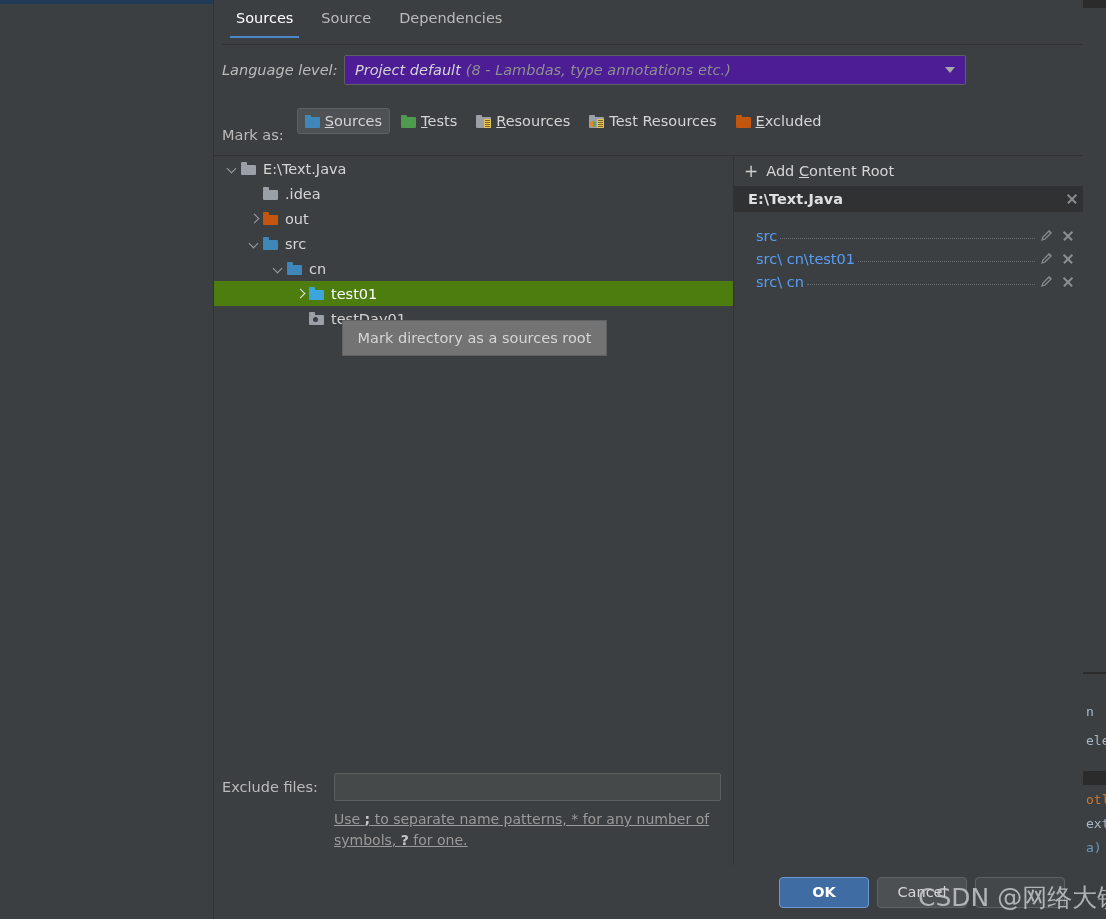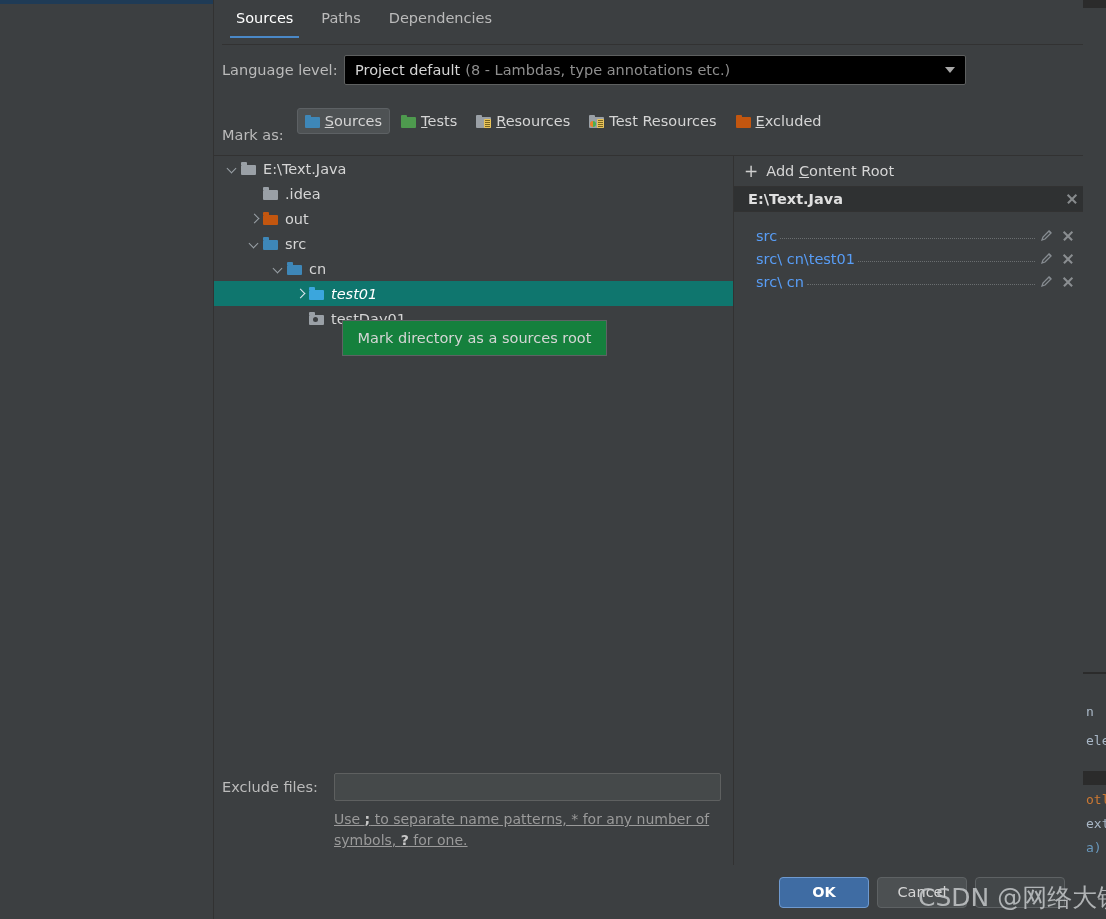--- a/index.html
+++ b/index.html
@@ -42,26 +42,26 @@
     font-size:14.5px; color:#bbbbbb;
     position:relative; cursor:default;
   }
   .tab.active { color:#ffffff; }
   .tab.active::after {
     content:""; position:absolute; left:8px; right:8px; bottom:0; height:2px; background:#4a88c7;
   }
   #tabbar-underline { position:absolute; left:8px; right:0; bottom:0; height:1px; background:#323232; }
 
   
-  #lang-row { display:flex; align-items:center; padding:10px 0 0 8px; flex:none; }
+  #lang-row { display:flex; align-items:center; padding:10px 0 0 8px; flex:none;font-style:italic; }
   #lang-label { width:122px; font-size:14.5px; color:#bbbbbb; }
   #lang-combo {
     position:relative;
     width:622px; height:30px;
-    background:#000000; border:1px solid #5e6060; border-radius:2px;
+    background:#4c1d95; border:1px solid #5e6060; border-radius:2px;
     display:flex; align-items:center; padding:0 0 0 10px;
     font-size:14.5px; cursor:default;
   }
   #lang-value { color:#d5d5d5; }
   #lang-hint { color:#8e8e8e; margin-left:5px; }
   #lang-arrow {
     position:absolute; right:10px; top:50%; transform:translateY(-50%);
     width:0;height:0;border-left:5px solid transparent;border-right:5px solid transparent;border-top:6px solid #a8a8a8;
   }
 
@@ -99,37 +99,37 @@
   
   #tree-pane {
     width:520px; flex:none; background:#3c3f41;
     border-top:1px solid #323232; border-right:1px solid #323232;
     position:relative; overflow:hidden;
   }
   .tree-row {
     height:25px; display:flex; align-items:center; cursor:default;
     font-size:14.5px; color:#d5d5d5; padding-right:4px; position:relative;
   }
-  .tree-row.selected { background:#0f766e; color:#ffffff;font-style:italic; }
+  .tree-row.selected { background:#4d7c0f; color:#ffffff; }
   .twisty { width:16px; height:16px; flex:none; position:relative; }
   .twisty.right::before {
     content:""; position:absolute; left:5px; top:4px; width:6px; height:6px;
     border-right:1.6px solid #9aa0a6; border-top:1.6px solid #9aa0a6; transform:rotate(45deg);
   }
   .twisty.down::before {
     content:""; position:absolute; left:4px; top:4px; width:6px; height:6px;
     border-right:1.6px solid #9aa0a6; border-bottom:1.6px solid #9aa0a6; transform:rotate(45deg);
   }
   .tree-row.selected .twisty.right::before { border-color:#e3e9f2; }
   .tree-label { margin-left:7px; }
   .tree-icon-wrap { width:16px; display:flex; justify-content:center; flex:none; }
 
   #tooltip {
     position:absolute; left:128px; top:164px; width:265px; height:36px;
-    background:#15803d; border:1px solid #5e6264;
+    background:#737373; border:1px solid #5e6264;
     display:flex; align-items:center; justify-content:center;
     font-size:14.5px; color:#d5d5d5; z-index:5;
   }
 
   
   #exclude-area { position:absolute; left:0; right:0; bottom:0; padding:0 12px 14px 8px; }
   #exclude-row { display:flex; align-items:center; }
   #exclude-label { font-size:14.5px; color:#bbbbbb; width:112px; }
   #exclude-input {
     flex:1; height:28px; background:#45494a; border:1px solid #5e6060; border-radius:2px;
@@ -209,21 +209,21 @@
   <div class="bg-code-line" style="top:733px;color:#a9b7c6">elea</div>
   <div class="bg-code-line" style="top:792px;color:#cc7832">otlin</div>
   <div class="bg-code-line" style="top:816px;color:#a9b7c6">ext.J</div>
   <div class="bg-code-line" style="top:840px;color:#6897bb">a) m</div>
 </div>
 
 <div id="dialog">
 
   <div id="tabbar">
     <div class="tab active">Sources</div>
-    <div class="tab">Paths</div>
+    <div class="tab">Source</div>
     <div class="tab">Dependencies</div>
     <div id="tabbar-underline"></div>
   </div>
 
   <div id="lang-row">
     <div id="lang-label">Language level:</div>
     <div id="lang-combo">
       <span id="lang-value">Project default</span>
       <span id="lang-hint">(8 - Lambdas, type annotations etc.)</span>
       <span id="lang-arrow"></span>

